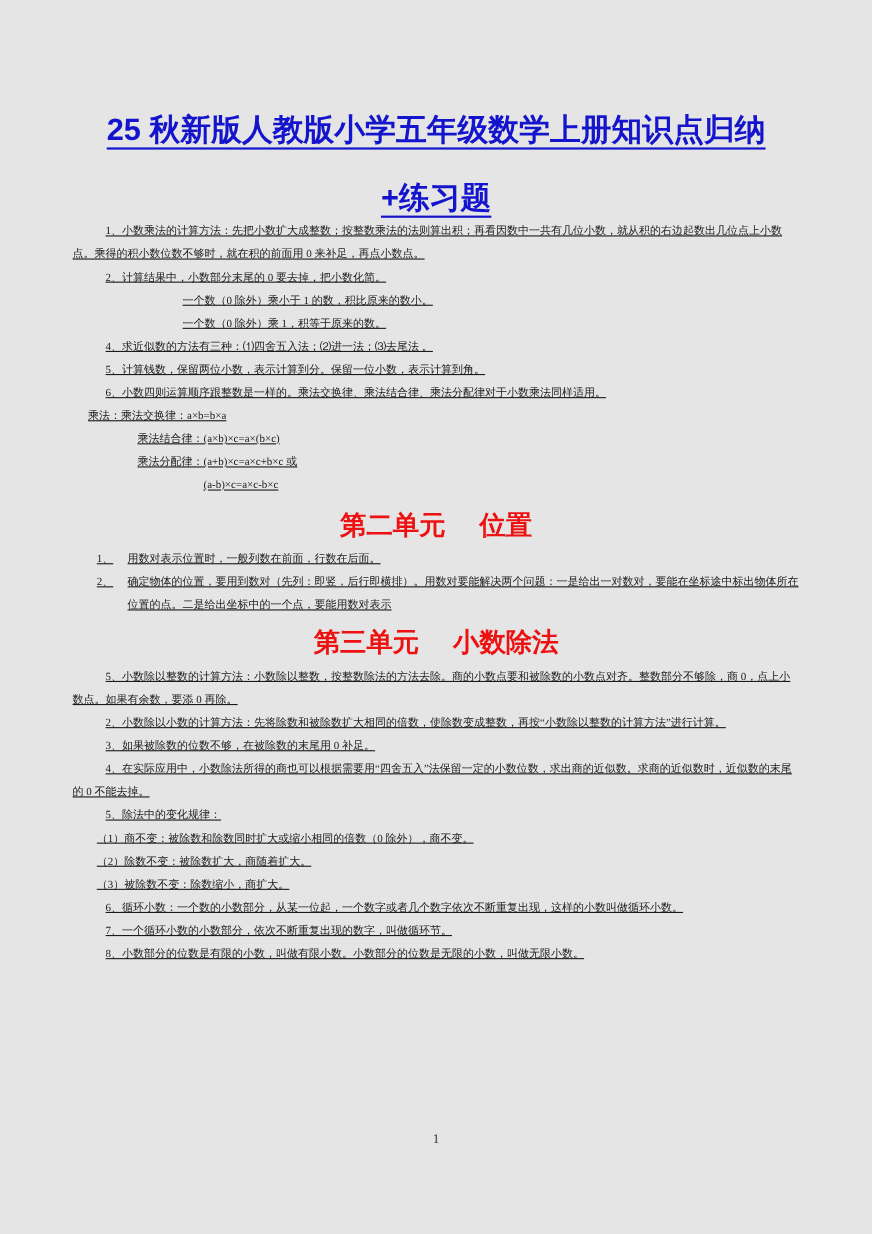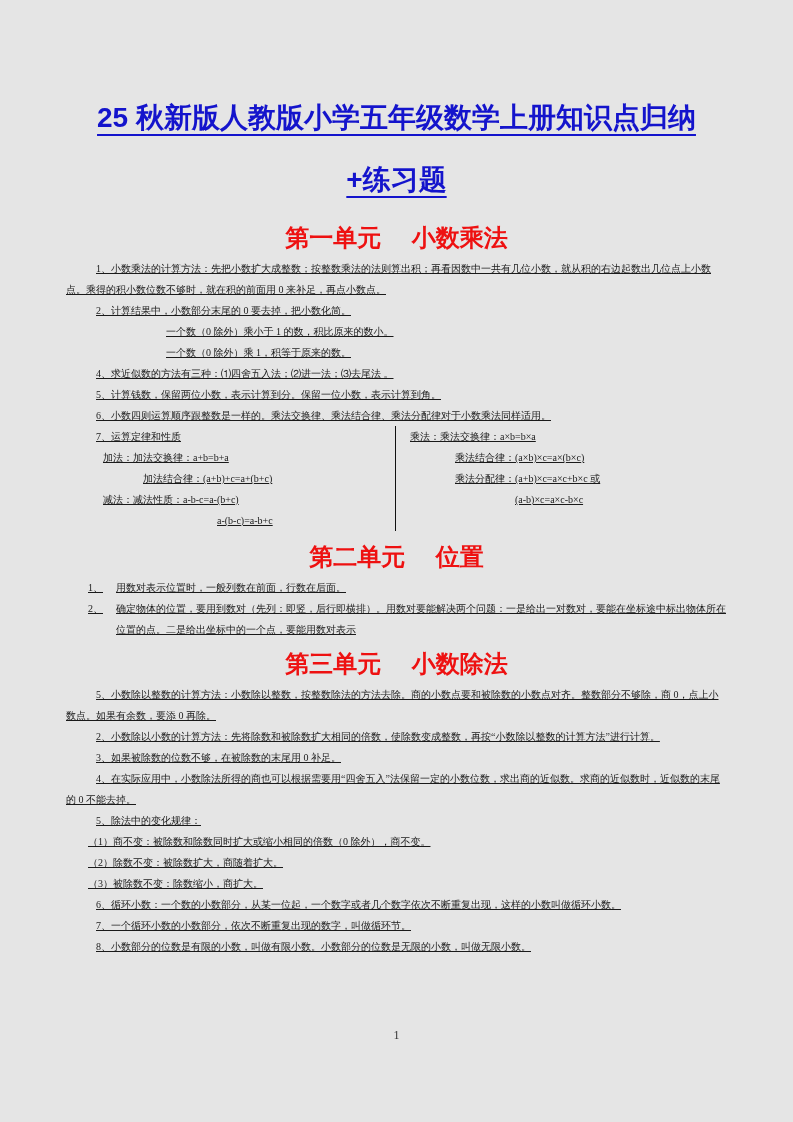--- a/index.html
+++ b/index.html
@@ -71,38 +71,30 @@
   }
 </style>
 </head>
 <body>
 
 <div class="page">
 
   <div class="doc-title">25 秋新版人教版小学五年级数学上册知识点归纳</div>
   <div class="doc-title second">+练习题</div>
 
-  <div class="unit-header u1">第一单元　 小数乘法</div>
   <div class="body-text">
     <div class="para">1、小数乘法的计算方法：先把小数扩大成整数；按整数乘法的法则算出积；再看因数中一共有几位小数，就从积的右边起数出几位点上小数点。乘得的积小数位数不够时，就在积的前面用 0 来补足，再点小数点。</div>
     <div class="para">2、计算结果中，小数部分末尾的 0 要去掉，把小数化简。</div>
     <div class="cont-indent">一个数（0 除外）乘小于 1 的数，积比原来的数小。</div>
     <div class="cont-indent">一个数（0 除外）乘 1，积等于原来的数。</div>
     <div class="para">4、求近似数的方法有三种：⑴四舍五入法；⑵进一法；⑶去尾法 。</div>
     <div class="para">5、计算钱数，保留两位小数，表示计算到分。保留一位小数，表示计算到角。</div>
     <div class="para">6、小数四则运算顺序跟整数是一样的。乘法交换律、乘法结合律、乘法分配律对于小数乘法同样适用。</div>
 
     <div class="laws-table">
-      <div class="laws-left">
-        <div class="laws-line ind-l0">7、运算定律和性质</div>
-        <div class="laws-line ind-l1">加法：加法交换律：a+b=b+a</div>
-        <div class="laws-line ind-l2">加法结合律：(a+b)+c=a+(b+c)</div>
-        <div class="laws-line ind-l1">减法：减法性质：a-b-c=a-(b+c)</div>
-        <div class="laws-line ind-l3">a-(b-c)=a-b+c</div>
-      </div>
       <div class="laws-right">
         <div class="laws-line">乘法：乘法交换律：a×b=b×a</div>
         <div class="laws-line ind-r1">乘法结合律：(a×b)×c=a×(b×c)</div>
         <div class="laws-line ind-r1">乘法分配律：(a+b)×c=a×c+b×c 或</div>
         <div class="laws-line ind-r2">(a-b)×c=a×c-b×c</div>
       </div>
     </div>
   </div>
 
   <div class="unit-header u2">第二单元　 位置</div>

